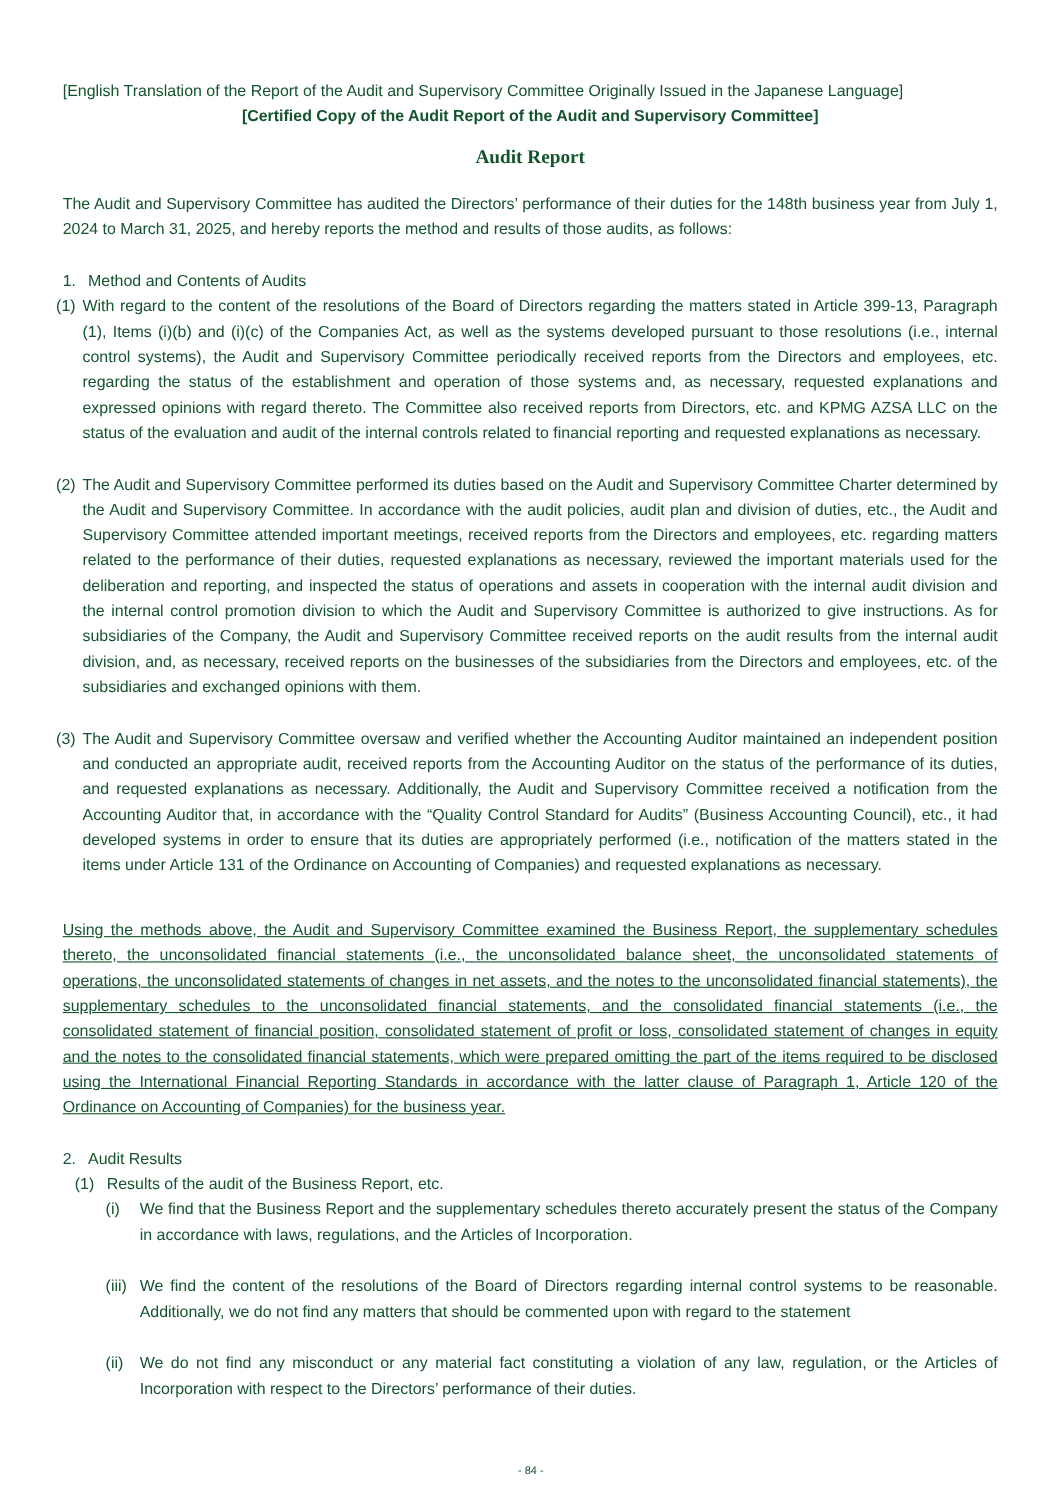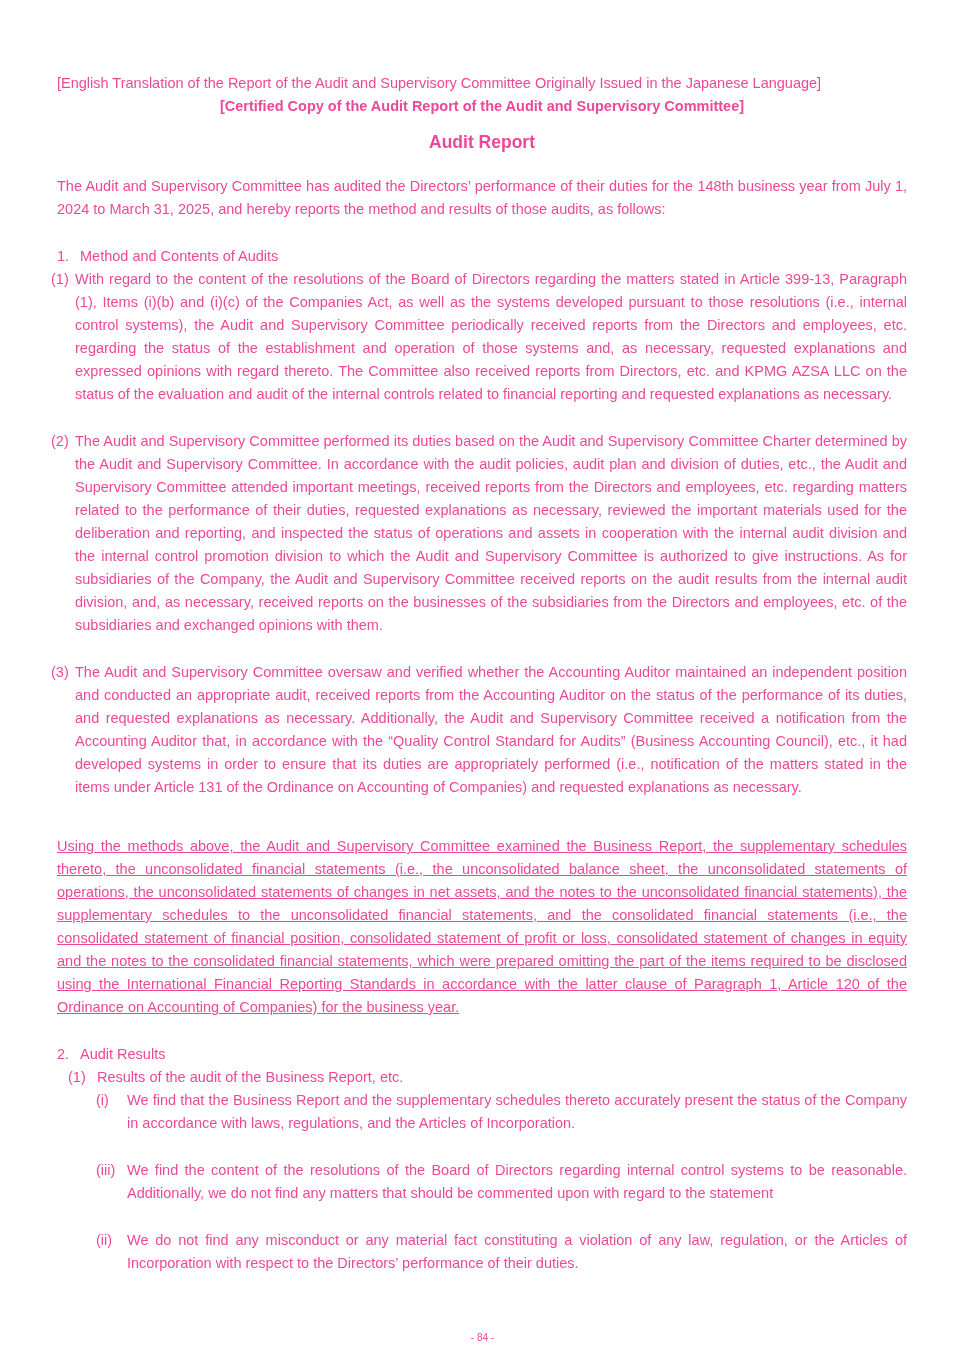--- a/index.html
+++ b/index.html
@@ -8,40 +8,41 @@
     background: #ffffff;
   }
   .page {
     position: relative;
     width: 965px;
     height: 1365px;
     background: #ffffff;
     font-family: "Liberation Sans", sans-serif;
     font-size: 14.5px;
     line-height: 23px;
-    color: #ec4899;
+    color: #14532d;
     overflow: hidden;
     box-sizing: border-box;
   }
   .content {
     padding: 72px 58px 0 57px;
   }
   .hdr {
     text-align: left;
   }
   .bold {
     font-weight: bold;
     text-align: center;
   }
   .title {
     margin: 11px 0 16px 0;
     font-size: 17.5px;
     line-height: 26px;
     font-weight: bold;
     text-align: center;
+    font-family: Liberation Serif, serif;
   }
   .intro {
     margin: 20px 0 0 0;
   }
   .just {
     text-align: justify;
   }
   .sec-heading {
     display: flex;
     margin-top: 24px;

